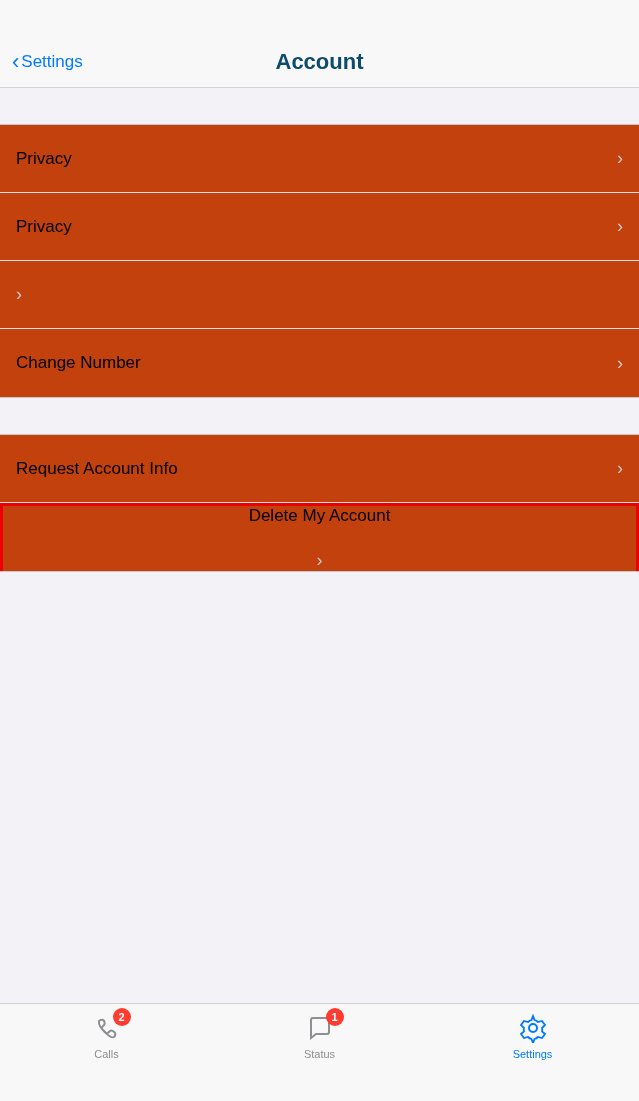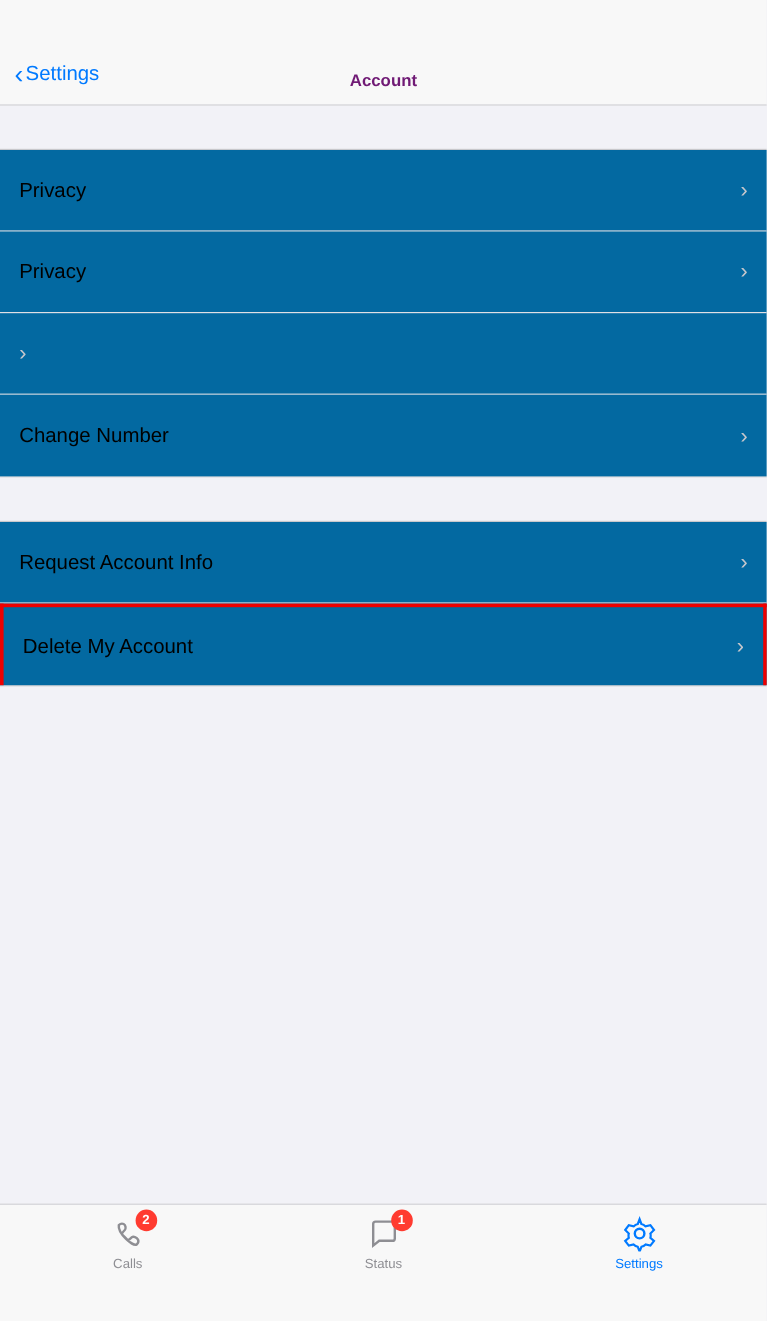--- a/index.html
+++ b/index.html
@@ -40,23 +40,23 @@
       bottom: 12px;
     }
 
     .nav-back-chevron {
       font-size: 22px;
       margin-right: 2px;
       color: #007aff;
     }
 
     .nav-title {
-      font-size: 14px;
+      font-size: 22px;
       font-weight: 600;
-      color: #701a75;
+      color: #0c4a6e;
       position: absolute;
       left: 50%;
       transform: translateX(-50%);
       bottom: 12px;
     }
 
     
     .section-gap {
       height: 36px;
       background-color: #f2f2f7;
@@ -73,21 +73,21 @@
       border-top: 1px solid #c8c8cc;
       border-bottom: 1px solid #c8c8cc;
     }
 
     .settings-item {
       display: flex;
       align-items: center;
       justify-content: space-between;
       padding: 0 16px;
       height: 68px;
-      background-color: #0369a1;
+      background-color: #c2410c;
       border-bottom: 1px solid #e0e0e5;
       cursor: pointer;
       position: relative;
     }
 
     .settings-item:last-child {
       border-bottom: none;
     }
 
     .settings-item-label {
@@ -97,20 +97,21 @@
 
     .settings-item-chevron {
       color: #c7c7cc;
       font-size: 18px;
     }
 
     
     .settings-item-highlighted {
       border: 3px solid #e00;
       margin: 0;
+      flex-direction: column;
     }
 
     
     .tab-bar {
       position: absolute;
       bottom: 0;
       left: 0;
       right: 0;
       height: 98px;
       background-color: #f8f8f8;

